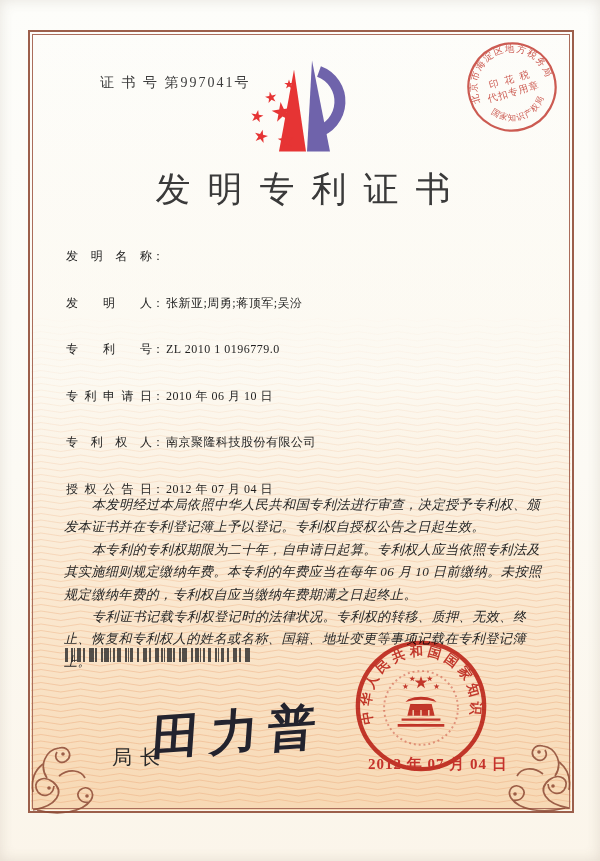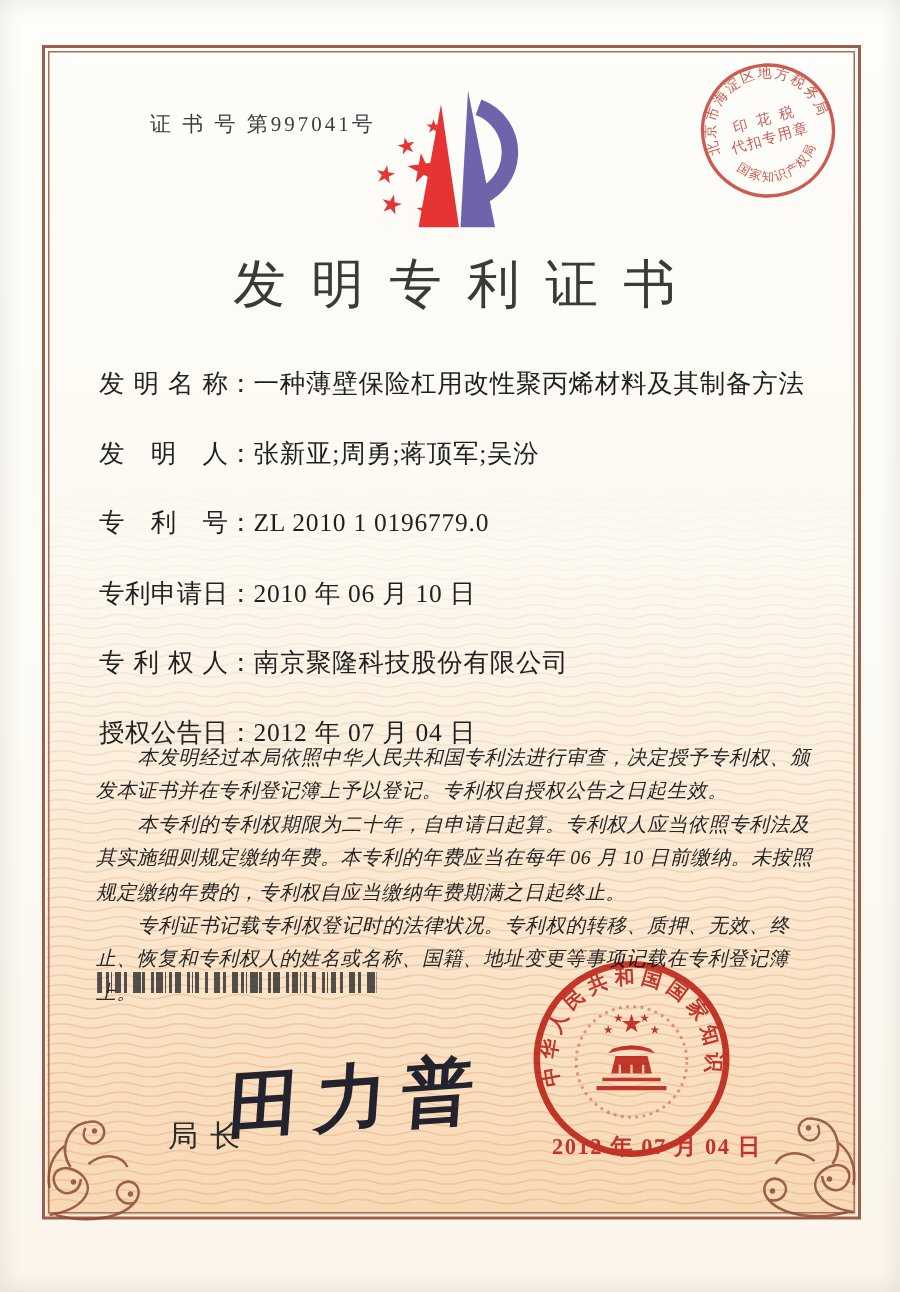--- a/index.html
+++ b/index.html
@@ -20,21 +20,21 @@
   .waves{position:absolute;left:0;top:0;width:100%;height:100%;}
   
   .cert-no{position:absolute;left:68px;top:74px;font-size:14px;letter-spacing:2px;color:#3c3c3c;z-index:4;margin-left:32px;}
   .logo{position:absolute;left:233px;top:56px;width:140px;height:106px;z-index:4;}
   .tax-seal{position:absolute;left:461px;top:36px;width:102px;height:102px;z-index:6;
     transform:rotate(-16deg);opacity:.88;mix-blend-mode:multiply;}
   .title{position:absolute;left:0;right:0;top:166px;text-align:center;font-size:35px;
     letter-spacing:17px;padding-left:23px;color:#3a3a3a;font-weight:500;z-index:4;}
   
   .fields{position:absolute;left:66px;right:56px;top:246px;z-index:4;}
-  .field-row{display:flex;align-items:flex-start;margin-bottom:26.5px;font-size:17px;line-height:20px;}
+  .field-row{display:flex;align-items:flex-start;margin-bottom:26.5px;font-size:12px;line-height:20px;}
   .field-label{width:86px;text-align:justify;text-align-last:justify;flex:0 0 86px;color:#222;}
   .field-colon{flex:0 0 14px;}
   .field-value{flex:1;letter-spacing:.5px;color:#1f1f1f;}
   
   .body-text{position:absolute;left:64px;right:58px;top:494px;z-index:4;
     font-size:13.2px;line-height:22.4px;color:#262626;font-style:italic;}
   .body-text p{margin:0;text-indent:2.1em;letter-spacing:.4px;}
   
   .barcode{position:absolute;left:65px;top:648px;width:186px;height:14px;z-index:4;opacity:.82;
     background-image:
@@ -176,21 +176,20 @@
     <text x="55" y="50" text-anchor="middle" font-size="10.5" fill="#c7453c" letter-spacing="2" font-family="'Liberation Serif',serif">印 花 税</text>
     <text x="55" y="64" text-anchor="middle" font-size="10.5" fill="#c7453c" letter-spacing="1" font-family="'Liberation Serif',serif">代扣专用章</text>
   </svg>
 
   <div class="title">发明专利证书</div>
 
   <div class="fields">
     <div class="field-row">
       <span class="field-label">发明名称</span>
         <span class="field-colon">：</span>
-      <span class="field-value">一种薄壁保险杠用改性聚丙烯材料及其制备方法</span>
     </div>
     <div class="field-row">
       <span class="field-label">发明人</span>
         <span class="field-colon">：</span>
       <span class="field-value">张新亚;周勇;蒋顶军;吴汾</span>
     </div>
     <div class="field-row">
       <span class="field-label">专利号</span>
         <span class="field-colon">：</span>
       <span class="field-value">ZL 2010 1 0196779.0</span>

